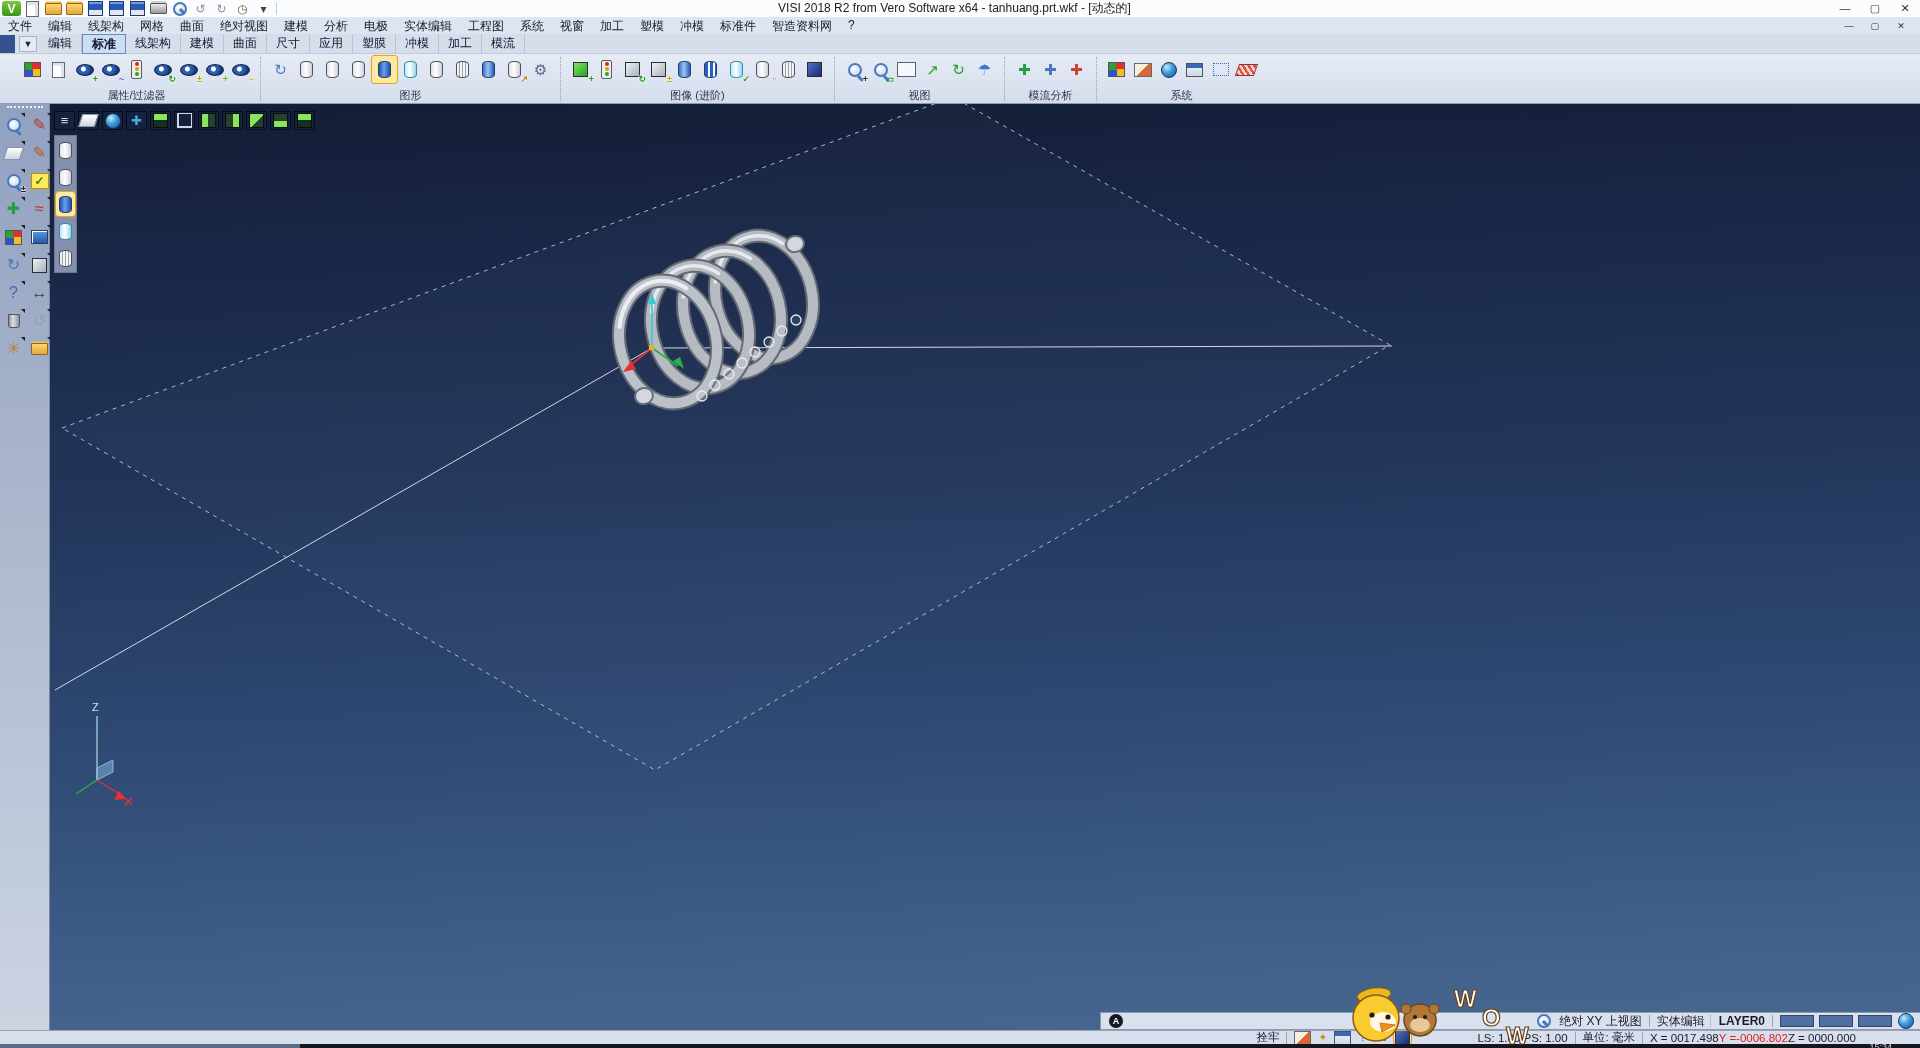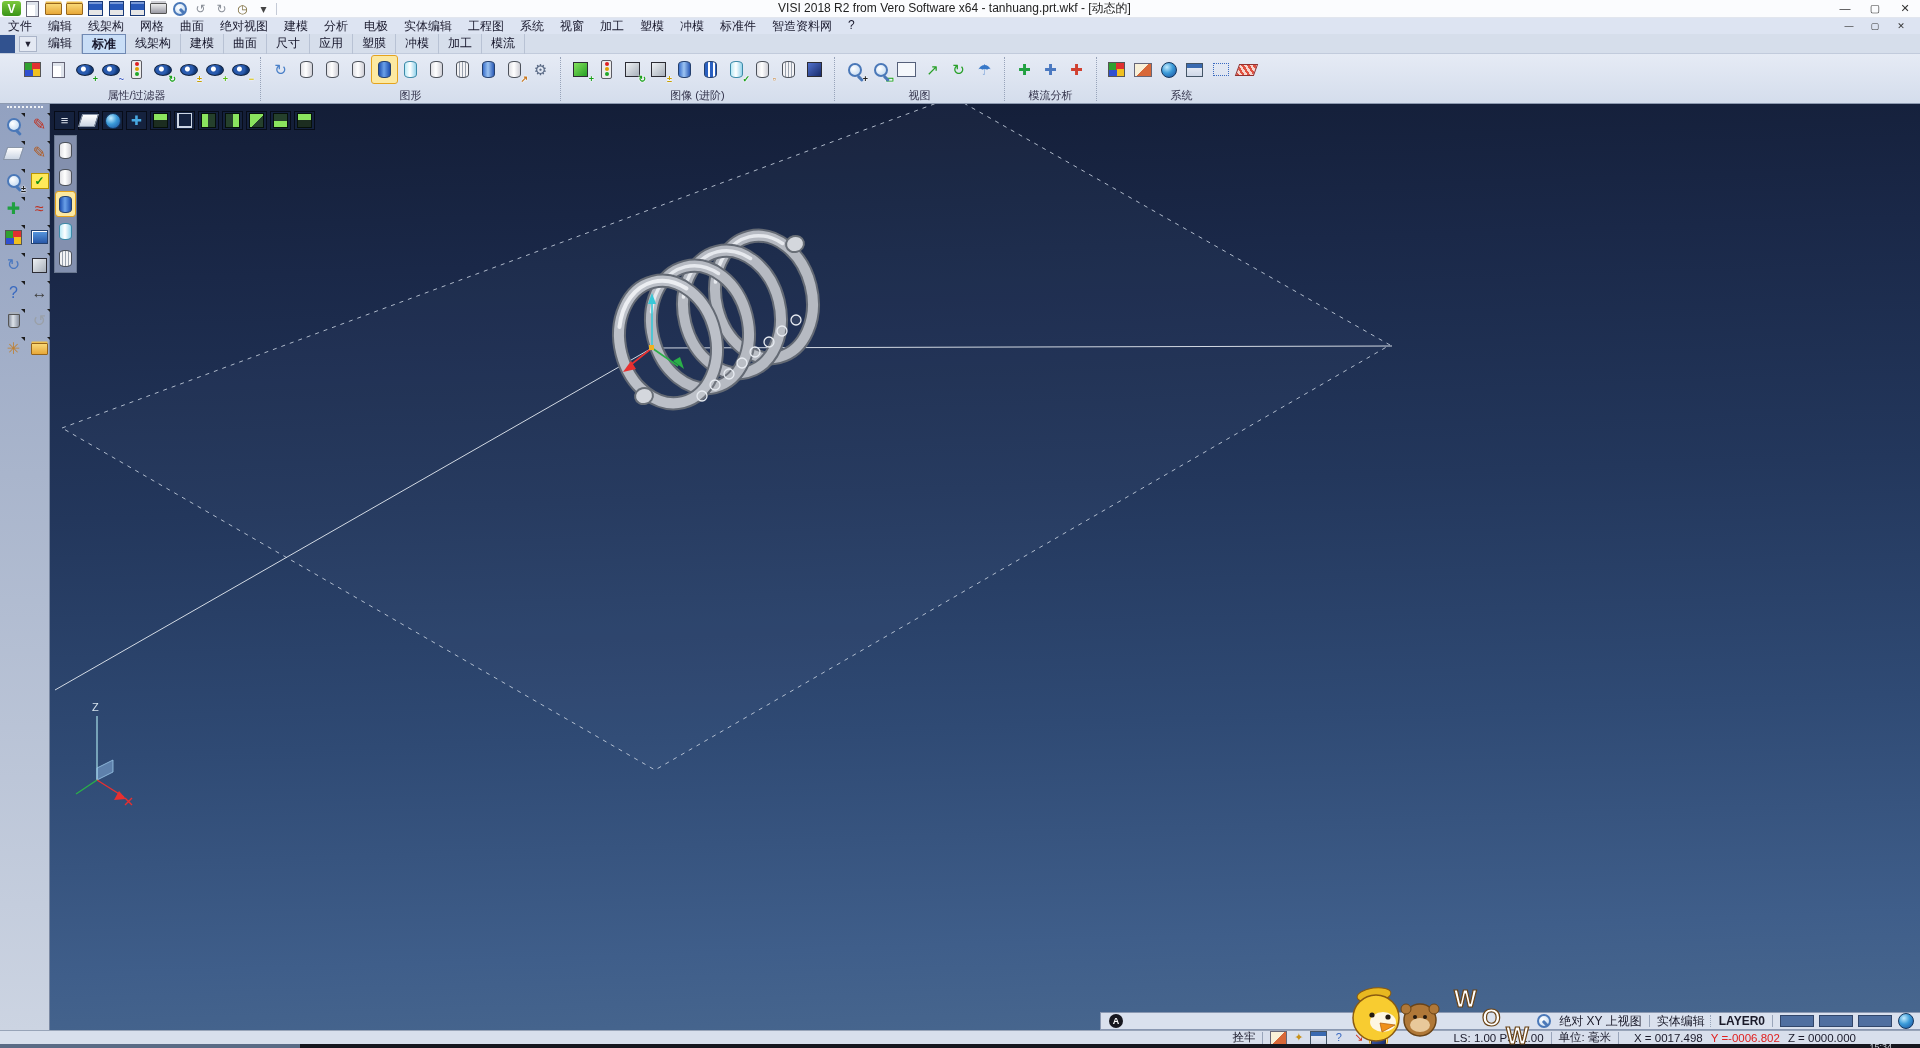--- a/index.html
+++ b/index.html
@@ -118,21 +118,21 @@
   .ssep { width:1px; height:12px; background:#99a5ba; margin:0 7px; }
   .dotsep { width:4px; height:12px; border-left:1px dotted #99a5ba; margin:0 5px; }
   .lbar { width:34px; height:12px; background:#4f6fa0; border:1px solid #31466a; margin-right:5px; }
   .layer { font-weight:bold; }
 
   .srow2 { height:14px; background:#d8dfec; border-top:1px solid #98a4b8; display:flex; align-items:center; font-size:11.5px; padding-right:64px; }
   .srow2icons { display:flex; gap:3px; align-items:center; }
   .srow2 .tbi { width:17px; height:13px; }
   .srow2 .tbi .g { font-size:11px; }
   .mascotgap { width:66px; }
-  .coord { margin-left:8px; white-space:nowrap; }
+  .coord { white-space:nowrap; }
   .coord.neg { color:#e02020; }
 
   .sliver { height:4px; background:linear-gradient(90deg,#5a6b85 0 300px,#16161e 300px); overflow:hidden; position:relative; }
   .clock { position:absolute; right:28px; top:-2px; font-size:9px; color:#cfd3da; }
 
   .mascotwrap { position:absolute; left:1336px; top:982px; width:210px; height:66px; z-index:40; pointer-events:none; }
 </style>
 </head>
 <body>
 

